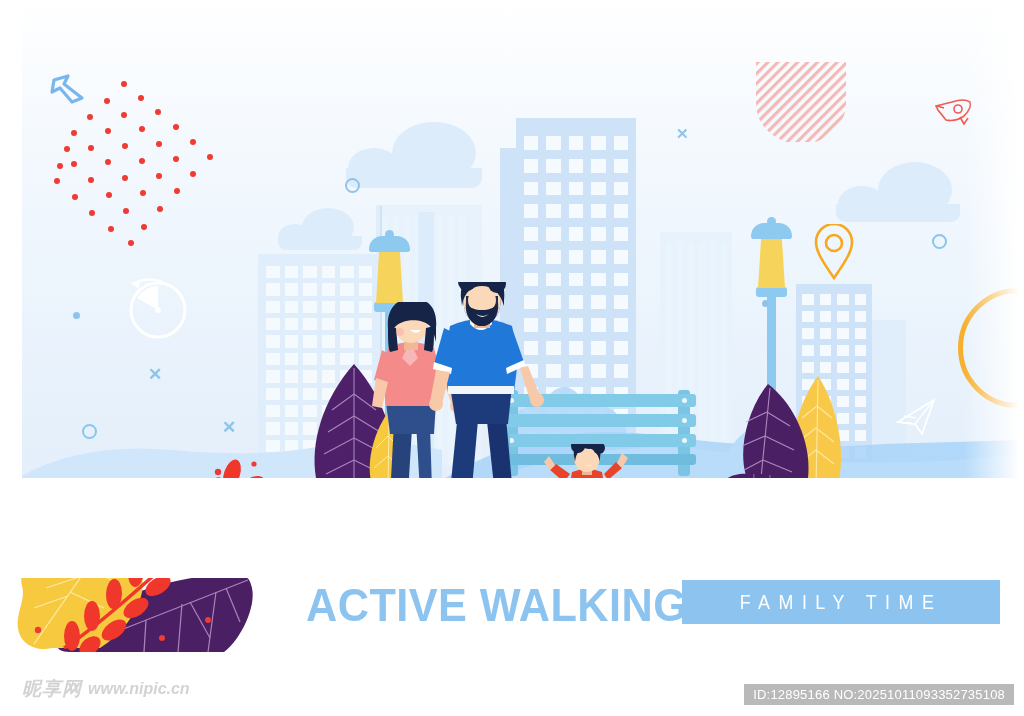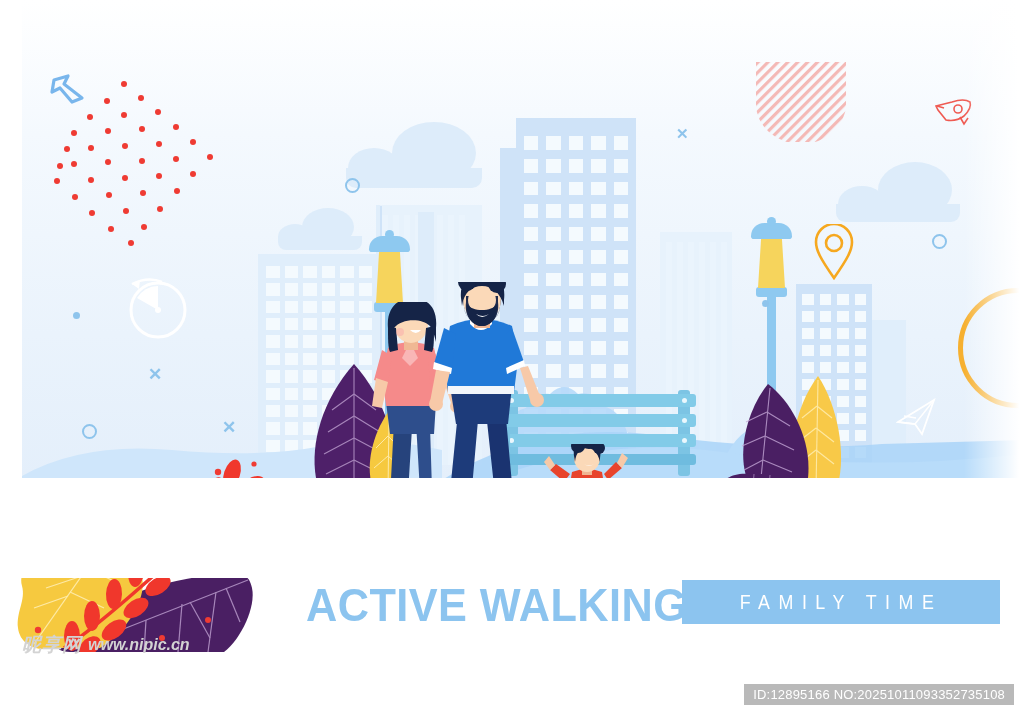--- a/index.html
+++ b/index.html
@@ -51,21 +51,21 @@
          letter-spacing:0.5px;color:#8cc4ef;white-space:nowrap;
          font-family:"Liberation Sans Narrow","Liberation Sans",sans-serif;
          transform:scaleX(0.94);transform-origin:left center;}
   .badge{position:absolute;left:682px;top:580px;width:318px;height:44px;background:#8cc4ef;}
   .badge span{display:block;text-align:center;line-height:44px;color:#ffffff;
          font-size:21px;letter-spacing:10px;font-weight:400;
          font-family:"Liberation Sans Narrow","Liberation Sans",sans-serif;
          transform:scaleX(0.85);}
 
   
-  .wm-left{position:absolute;left:22px;top:632px;display:flex;align-items:center;gap:6px;
+  .wm-left{position:absolute;left:22px;top:676px;display:flex;align-items:center;gap:6px;
            color:#d3d3d3;font-size:17px;font-weight:700;font-style:italic;}
   .wm-cn{font-size:19px;letter-spacing:1px;}
   .wm-url{font-size:16px;}
   .wm-right{position:absolute;right:10px;top:684px;background:#b9b9b9;color:#ffffff;
             font-size:13px;padding:3px 9px;letter-spacing:.2px;white-space:nowrap;}
 </style>
 </head>
 <body>
 
 <div id="stage">

